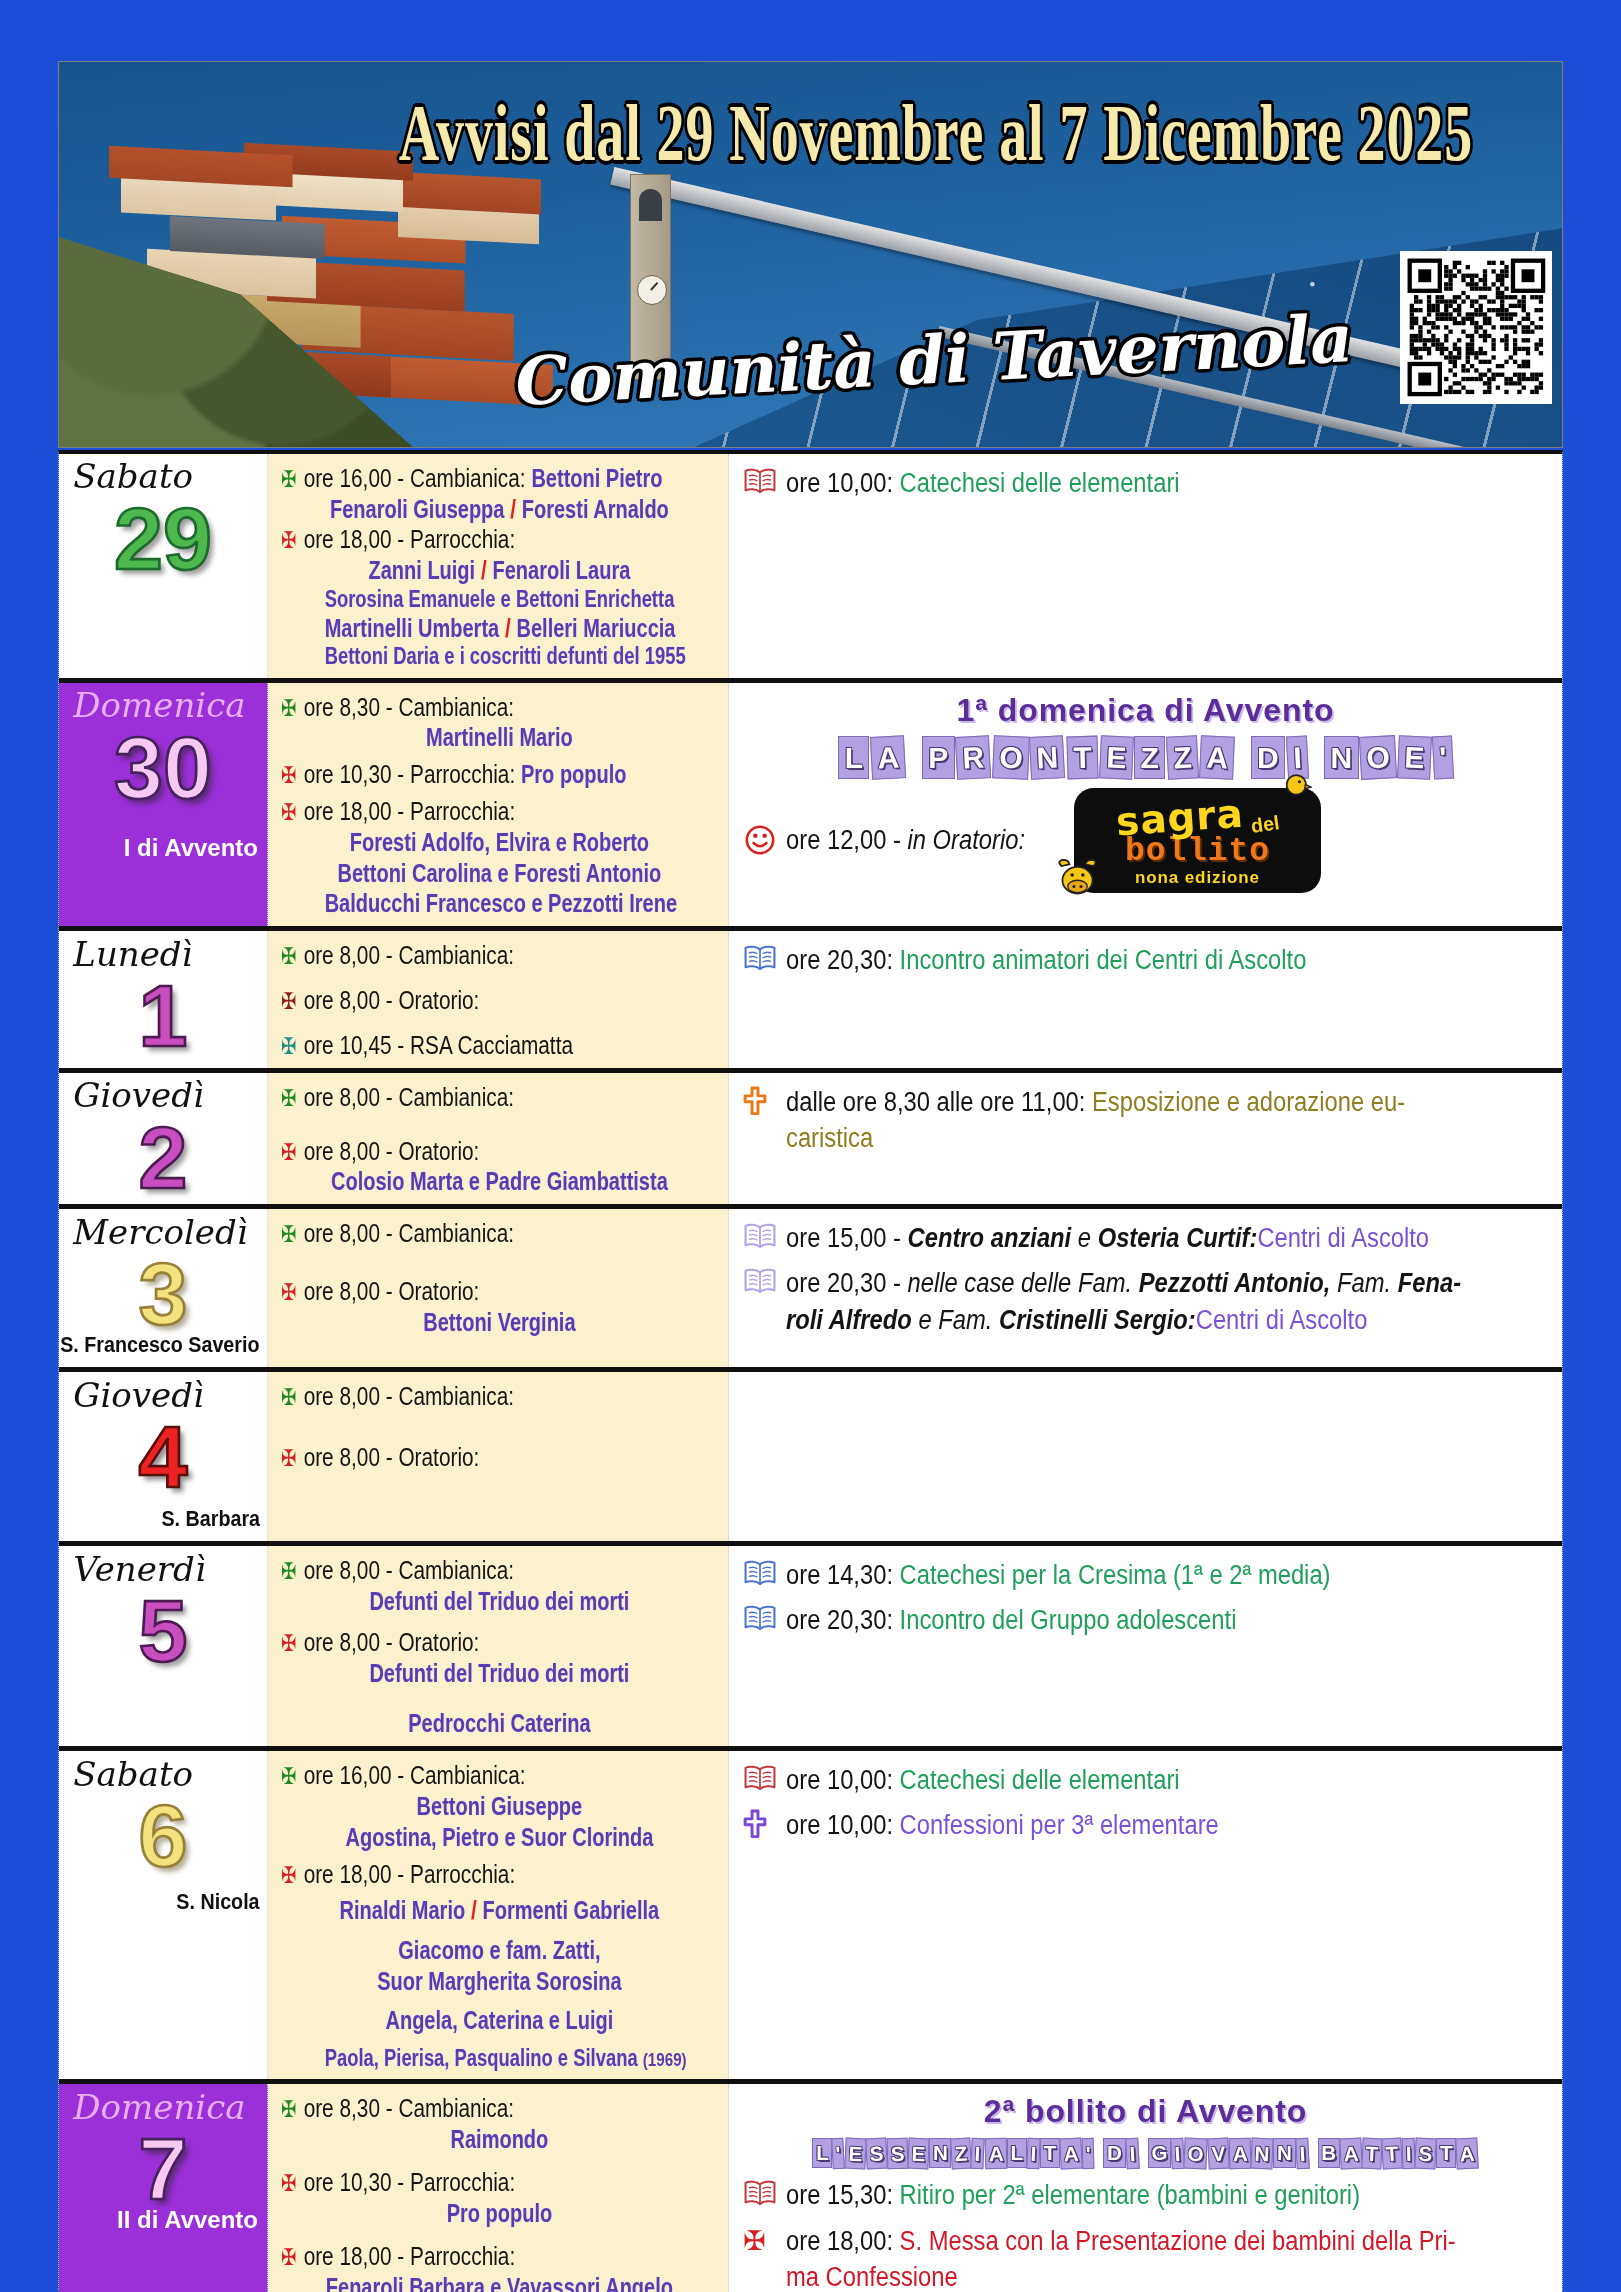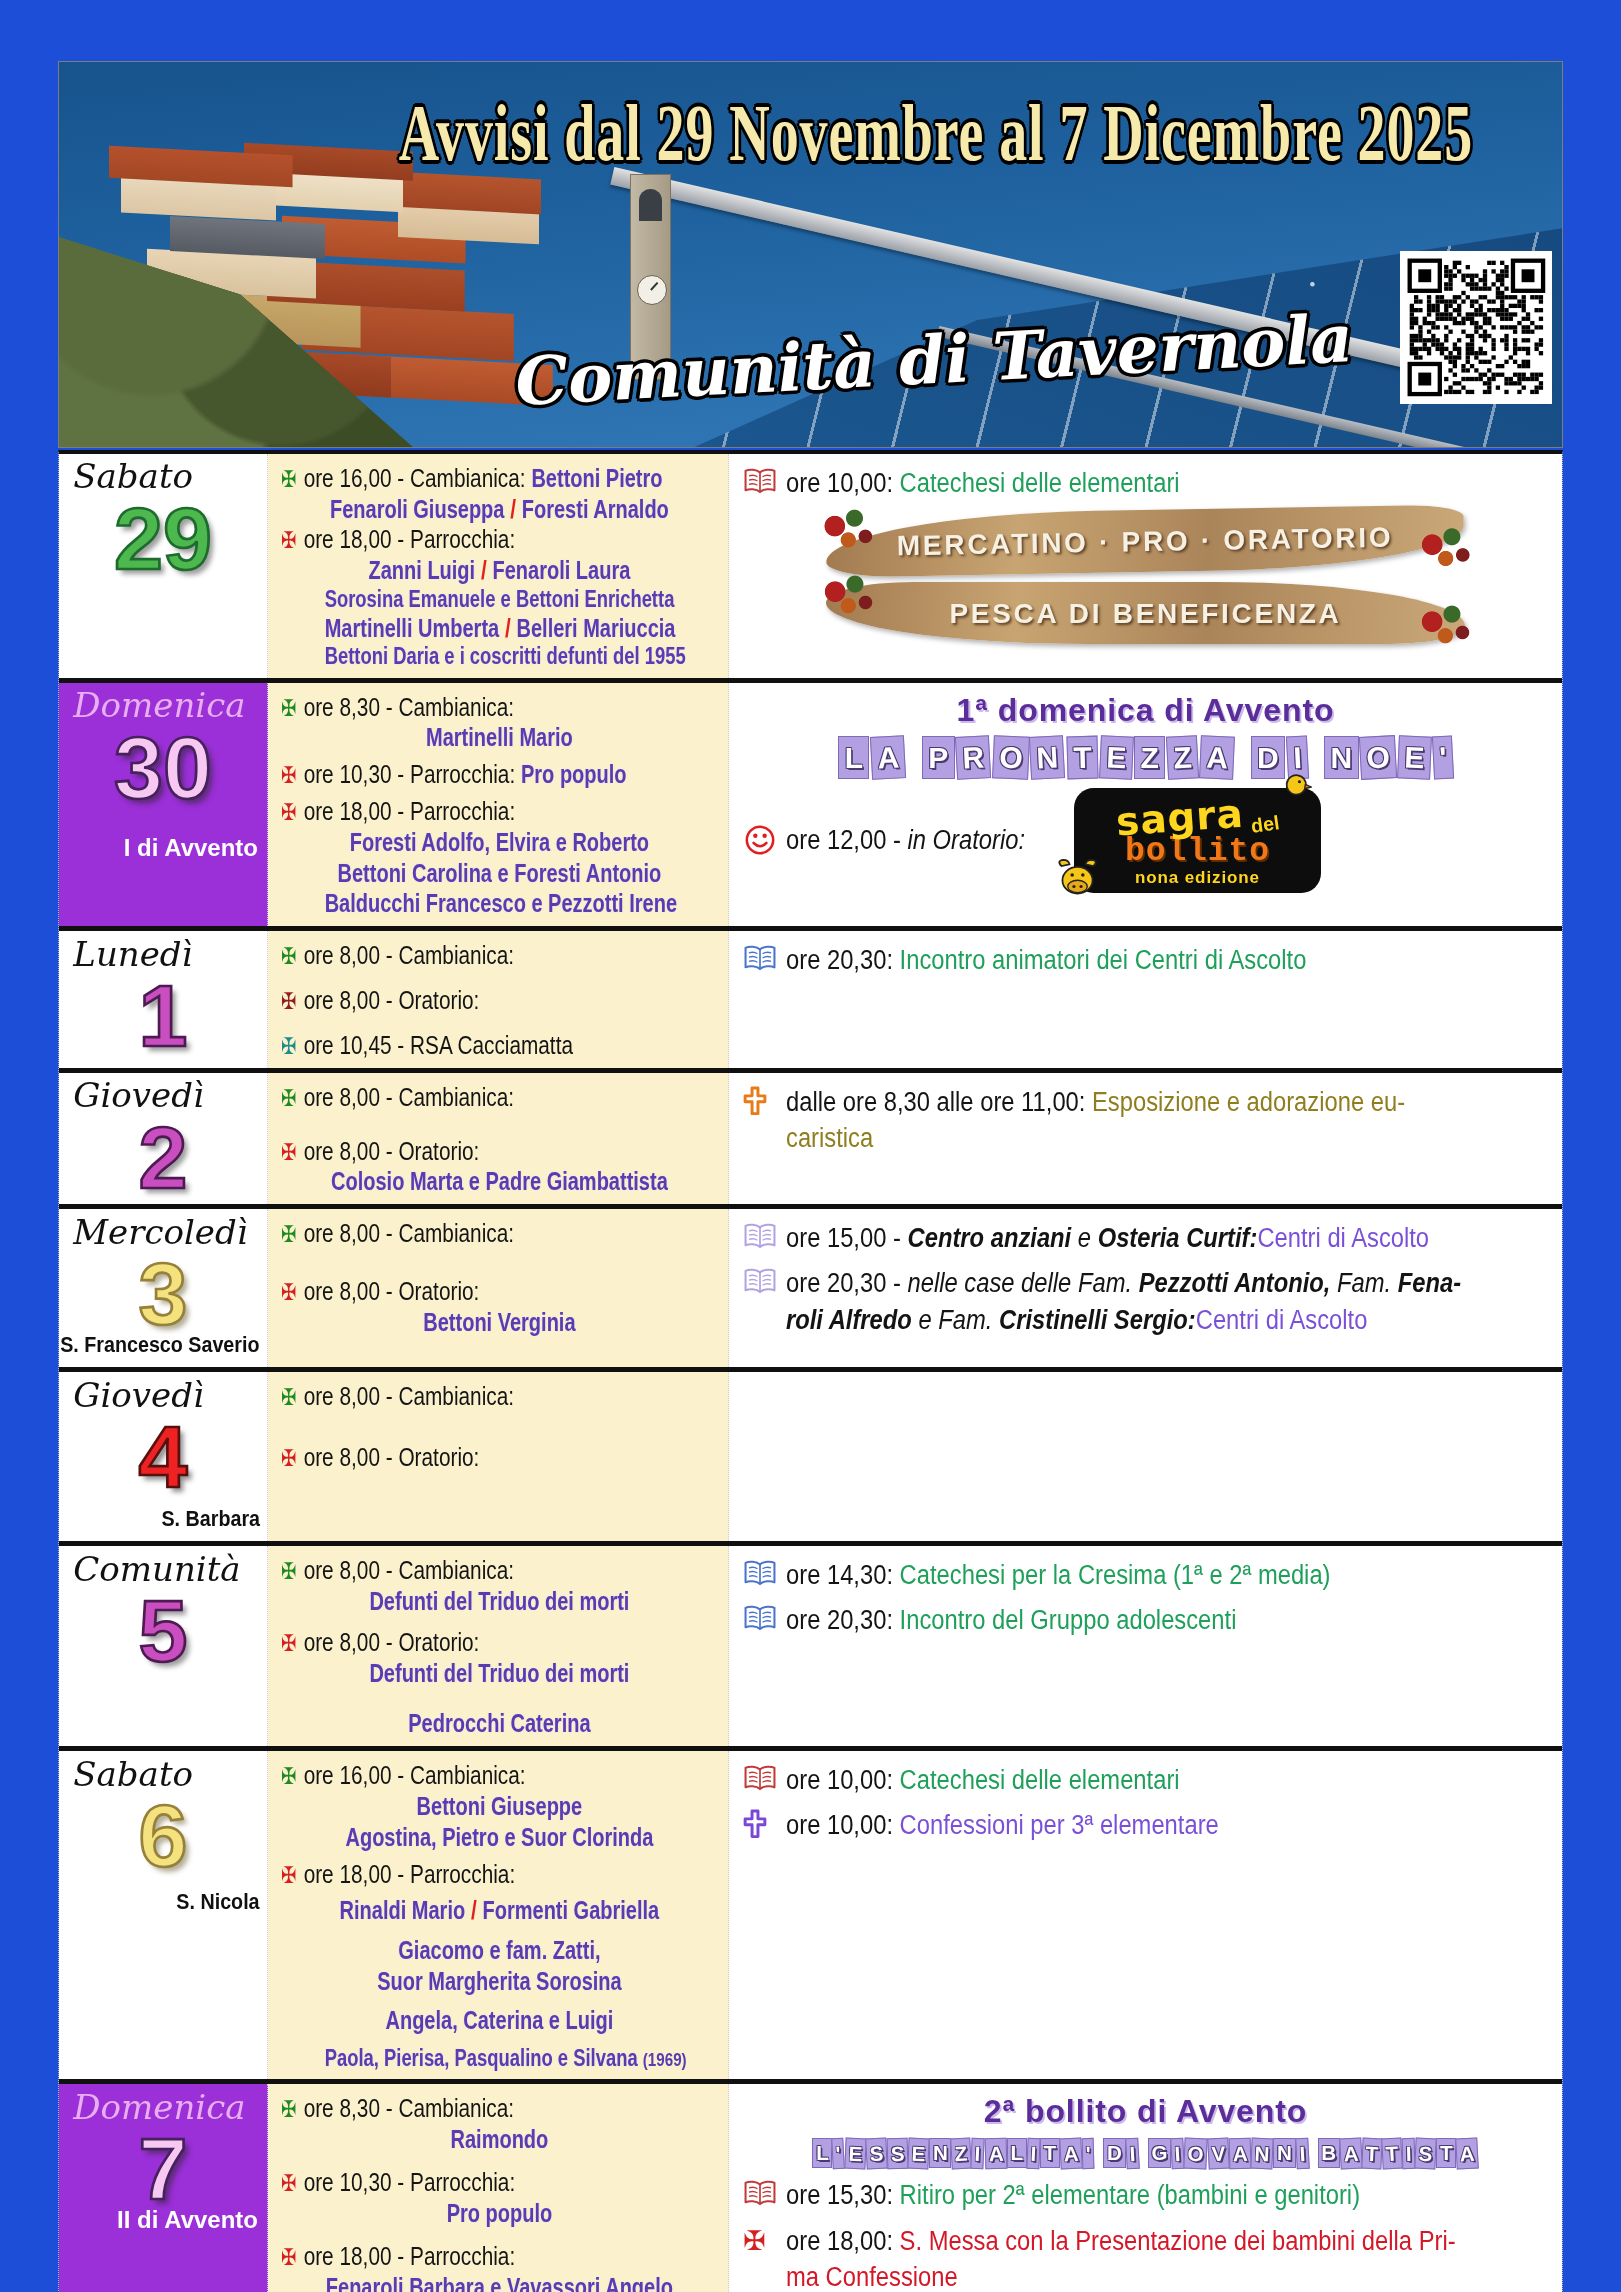--- a/index.html
+++ b/index.html
@@ -562,24 +562,20 @@
           <div class="event">
             <span class="eicon ic-bred"><svg width="34" height="28" viewBox="0 0 40 32">
                 <path d="M20 6 C16 2 7 2 3 4 L3 27 C7 25 16 25 20 29 C24 25 33 25 37 27 L37 4 C33 2 24 2 20 6 Z" fill="#fff" stroke="currentColor" stroke-width="2.4" stroke-linejoin="round"></path>
                 <path d="M20 6 L20 29" stroke="currentColor" stroke-width="2"></path>
                 <path d="M7 10 C10 9 14 9 17 11 M7 15 C10 14 14 14 17 16 M7 20 C10 19 14 19 17 21 M23 11 C26 9 30 9 33 10 M23 16 C26 14 30 14 33 15 M23 21 C26 19 30 19 33 20" fill="none" stroke="currentColor" stroke-width="1.5"></path>
               </svg></span>
             <div class="elines">
               <div class="eline"><span>ore 10,00: </span><span class="s-grn">Catechesi delle elementari</span></div>
             </div>
           </div>
-          <div class="woods">
-            <div class="wood w0">MERCATINO · PRO · ORATORIO</div>
-            <div class="wood w1">PESCA DI BENEFICENZA</div>
-          </div>
         </div>
       </div>
       <div class="row" style="min-height: 219px;">
         <div class="cell-left sunday">
           <div class="dayname">Domenica</div>
           <div class="daynum n-pink">30</div>
           <div class="adventlab" style="top: 62%;">I di Avvento</div>
         </div>
         <div class="cell-mid">
           <div class="mline"><span class="cross c-green">✠</span><span>ore 8,30 - Cambianica:</span></div>
@@ -706,21 +702,21 @@
           <div class="feast bottom">S. Barbara</div>
         </div>
         <div class="cell-mid">
           <div class="mline"><span class="cross c-green">✠</span><span>ore 8,00 - Cambianica:</span></div>
           <div class="mline" style="margin-top: 30px;"><span class="cross c-red">✠</span><span>ore 8,00 - Oratorio:</span></div>
         </div>
         <div class="cell-right"></div>
       </div>
       <div class="row" style="min-height: 159px;">
         <div class="cell-left">
-          <div class="dayname">Comunità</div>
+          <div class="dayname">Venerdì</div>
           <div class="daynum n-magenta">5</div>
         </div>
         <div class="cell-mid">
           <div class="mline"><span class="cross c-green">✠</span><span>ore 8,00 - Cambianica:</span></div>
           <div class="mline center"><span class="s-nm">Defunti del Triduo dei morti</span></div>
           <div class="mline" style="margin-top: 10.7px;"><span class="cross c-red">✠</span><span>ore 8,00 - Oratorio:</span></div>
           <div class="mline center"><span class="s-nm">Defunti del Triduo dei morti</span></div>
           <div class="mline center" style="margin-top: 19.7px;"><span class="s-nm">Pedrocchi Caterina</span></div>
         </div>
         <div class="cell-right">

